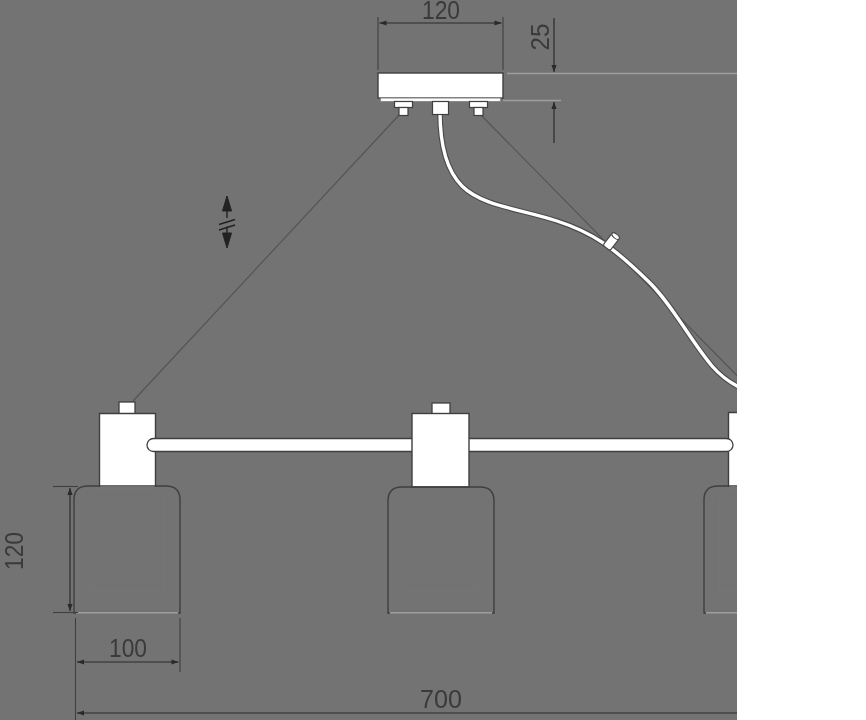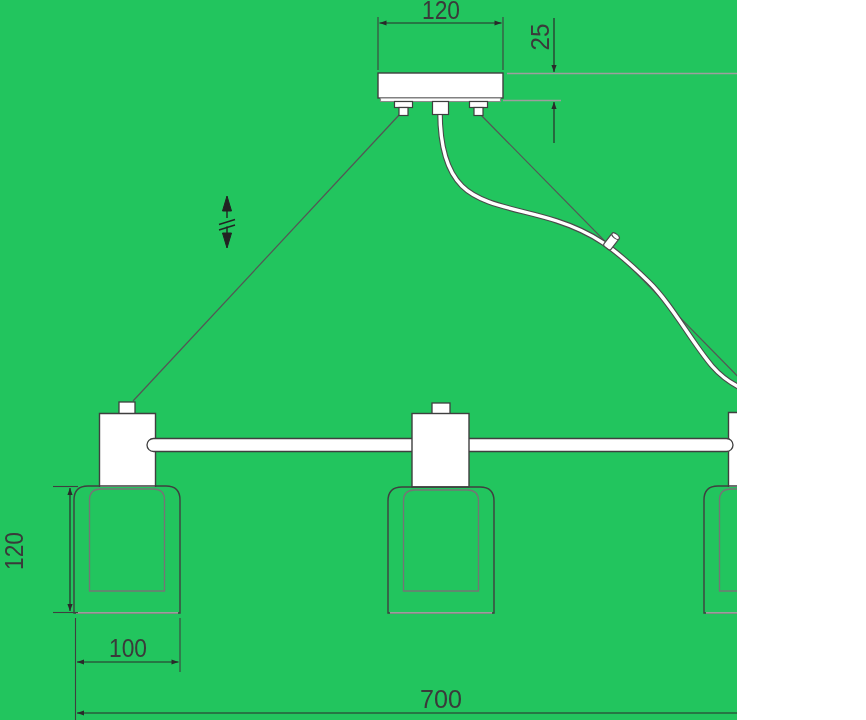--- a/index.html
+++ b/index.html
@@ -1,16 +1,16 @@
 <!DOCTYPE html>
 <html><head>
 <meta charset="utf-8">
 <style>
   html,body{margin:0;padding:0;background:#ffffff;}
-  .stage{position:relative;width:737px;height:720px;background:#22c55e;overflow:hidden;
+  .stage{position:relative;width:737px;height:720px;background:#737373;overflow:hidden;
          font-family:"Liberation Sans", sans-serif;}
   svg{display:block}
   svg text{font-family:"Liberation Sans", sans-serif;font-size:26px;fill:#3a3a3a;}
 </style>
 </head>
 <body>
 
 <div class="stage">
 <svg width="866" height="720" viewBox="0 0 866 720">
   <defs>

